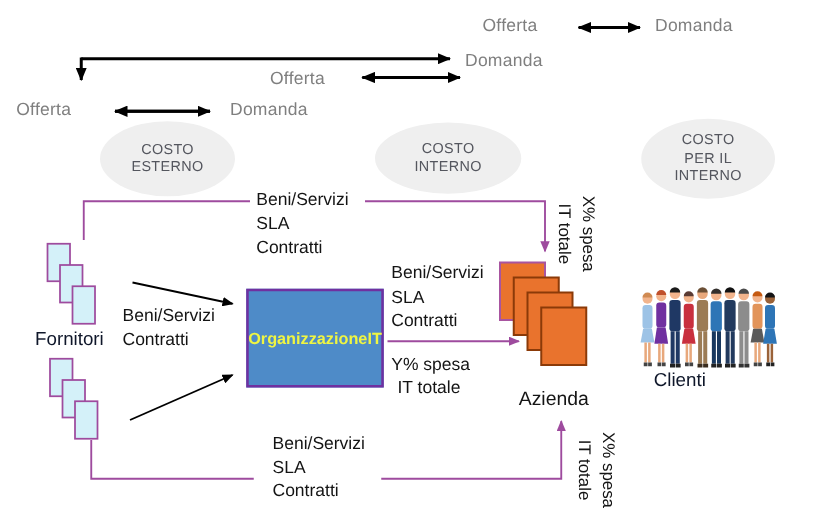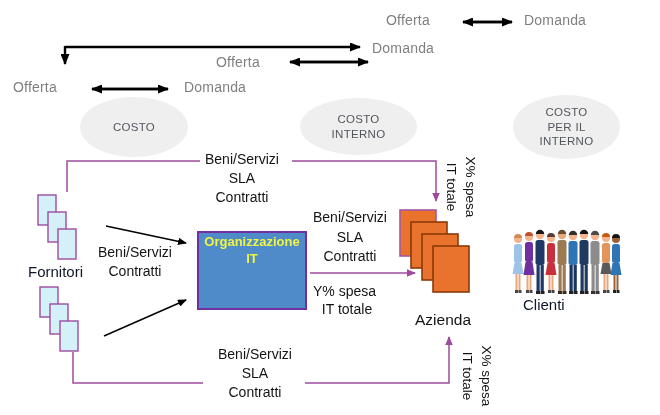--- a/index.html
+++ b/index.html
@@ -5,33 +5,33 @@
   html,body{margin:0;padding:0;background:#ffffff;}
   .stage{
     position:relative;width:660px;height:415px;background:#ffffff;
     font-family:"Liberation Sans",sans-serif;overflow:hidden;
   }
   .gray-label{
     position:absolute;color:#7f7f7f;font-size:14px;line-height:22px;
     font-weight:500;letter-spacing:0.2px;white-space:nowrap;
   }
   .flow-label{
-    position:absolute;color:#141414;font-size:14px;line-height:19px;white-space:nowrap;text-align:center;
+    position:absolute;color:#141414;font-size:14px;line-height:19px;white-space:nowrap;
   }
   .flow-label .indent{padding-left:5px;}
   .bubble{
     position:absolute;background:#efefef;border-radius:50%;
     color:#54565e;font-size:11.5px;line-height:14.5px;text-align:center;
     display:flex;flex-direction:column;justify-content:center;letter-spacing:0.3px;
   }
   .it-box{
     position:absolute;left:197px;top:231px;width:110px;height:79px;
     background:#4e8bc8;border:2px solid #7030a0;box-sizing:border-box;
     color:#eff542;font-weight:bold;font-size:13px;line-height:17px;
-    display:flex;flex-direction:column;align-items:center;text-align:center;
+    display:flex;align-items:center;justify-content:center;text-align:center;
   }
   .blue-label{
     position:absolute;color:#0f172a;font-weight:normal;font-size:15px;white-space:nowrap;
   }
   .rot-label{
     position:absolute;color:#141414;font-size:13.5px;line-height:19px;
     text-align:center;white-space:nowrap;transform:rotate(90deg);
   }
   svg.overlay{position:absolute;left:0;top:0;width:660px;height:415px;}
 </style>
@@ -211,20 +211,21 @@
 
   <div class="gray-label" style="left:13px;top:76px;">Offerta</div>
   <div class="gray-label" style="left:184px;top:76px;">Domanda</div>
   <div class="gray-label" style="left:216px;top:51px;">Offerta</div>
   <div class="gray-label" style="left:372px;top:37px;">Domanda</div>
   <div class="gray-label" style="left:386px;top:9px;">Offerta</div>
   <div class="gray-label" style="left:524px;top:9px;">Domanda</div>
 
   <div class="bubble" style="left:80px;top:97px;width:108px;height:60px;">
     <div>COSTO</div>
+    <div>ESTERNO</div>
   </div>
   <div class="bubble" style="left:300px;top:98px;width:117px;height:57px;">
     <div>COSTO</div>
     <div>INTERNO</div>
   </div>
   <div class="bubble" style="left:513px;top:95px;width:107px;height:64px;">
     <div>COSTO</div>
     <div>PER IL</div>
     <div>INTERNO</div>
   </div>

